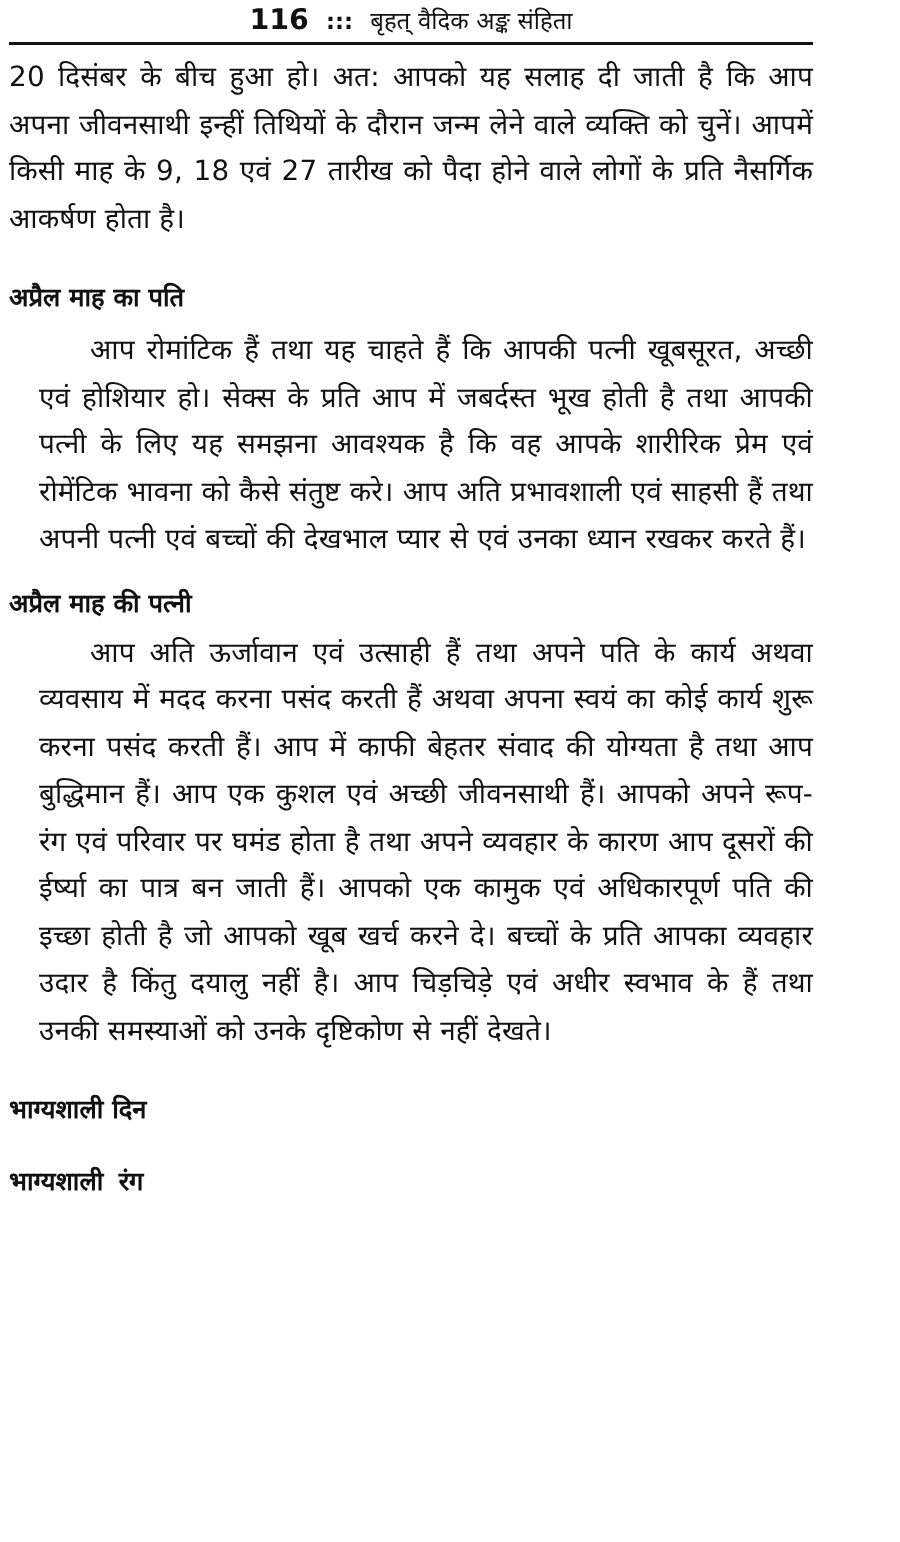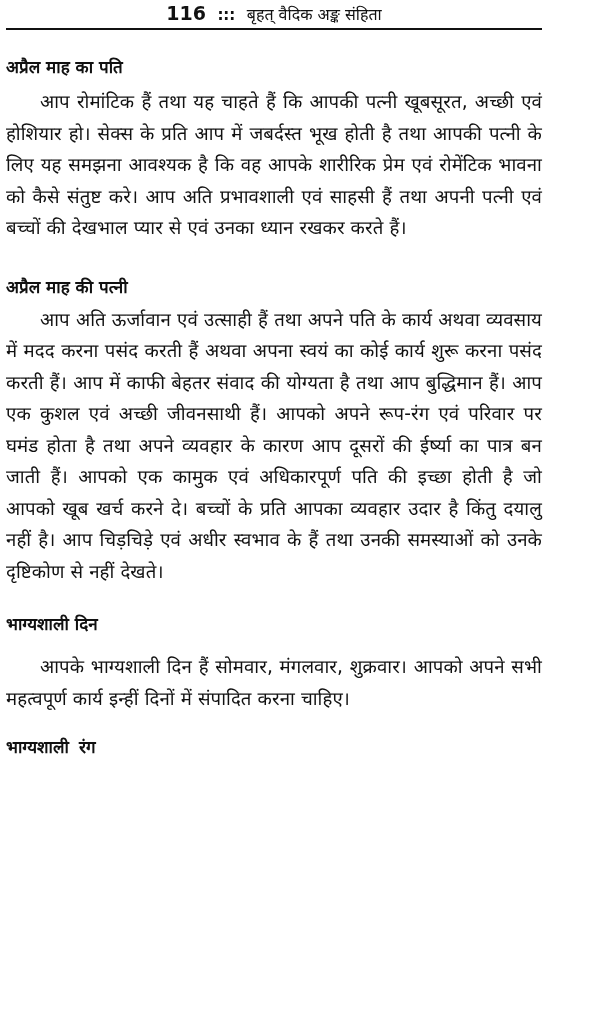--- a/index.html
+++ b/index.html
@@ -50,52 +50,53 @@
     .para {
       margin: 0;
       font-size: 18.6px;
       line-height: 31.5px;
       text-align: justify;
       text-align-last: left;
       letter-spacing: 0.1px;
     }
     .para.indent {
       text-indent: 34px;
+      margin-left: 20px;
     }
     .para.first {
       margin-top: 6px;
     }
     .heading {
       margin: 0;
       font-weight: bold;
       font-size: 17px;
       line-height: 30px;
     }
     .h1 { margin-top: 22px; margin-bottom: 4px; }
-    .h2 { margin-top: 28px; margin-bottom: 2px; }
+    .h2 { margin-top: 12px; margin-bottom: 2px; }
     .h3 { margin-top: 22px; margin-bottom: 12px; }
     .h4 { margin-top: 20px; margin-bottom: 2px; font-family: Liberation Mono, monospace; }
   </style>
 </head>
 <body>
 
 <div class="page">
 
   <div class="running-header">
     <span class="page-num">116</span>
     <span class="sep">:::</span>
     <span class="book-title">बृहत् वैदिक अङ्क संहिता</span>
   </div>
   <div class="header-rule"></div>
 
+  <p class="para first">20 दिसंबर के बीच हुआ हो। अत: आपको यह सलाह दी जाती है कि आप अपना जीवनसाथी इन्हीं तिथियों के दौरान जन्म लेने वाले व्यक्ति को चुनें। आपमें किसी माह के 9, 18 एवं 27 तारीख को पैदा होने वाले लोगों के प्रति नैसर्गिक आकर्षण होता है।</p>
 
   <h2 class="heading h1">अप्रैल माह का पति</h2>
   <p class="para indent">आप रोमांटिक हैं तथा यह चाहते हैं कि आपकी पत्नी खूबसूरत, अच्छी एवं होशियार हो। सेक्स के प्रति आप में जबर्दस्त भूख होती है तथा आपकी पत्नी के लिए यह समझना आवश्यक है कि वह आपके शारीरिक प्रेम एवं रोमेंटिक भावना को कैसे संतुष्ट करे। आप अति प्रभावशाली एवं साहसी हैं तथा अपनी पत्नी एवं बच्चों की देखभाल प्यार से एवं उनका ध्यान रखकर करते हैं।</p>
 
   <h2 class="heading h2">अप्रैल माह की पत्नी</h2>
   <p class="para indent">आप अति ऊर्जावान एवं उत्साही हैं तथा अपने पति के कार्य अथवा व्यवसाय में मदद करना पसंद करती हैं अथवा अपना स्वयं का कोई कार्य शुरू करना पसंद करती हैं। आप में काफी बेहतर संवाद की योग्यता है तथा आप बुद्धिमान हैं। आप एक कुशल एवं अच्छी जीवनसाथी हैं। आपको अपने रूप-रंग एवं परिवार पर घमंड होता है तथा अपने व्यवहार के कारण आप दूसरों की ईर्ष्या का पात्र बन जाती हैं। आपको एक कामुक एवं अधिकारपूर्ण पति की इच्छा होती है जो आपको खूब खर्च करने दे। बच्चों के प्रति आपका व्यवहार उदार है किंतु दयालु नहीं है। आप चिड़चिड़े एवं अधीर स्वभाव के हैं तथा उनकी समस्याओं को उनके दृष्टिकोण से नहीं देखते।</p>
 
   <h2 class="heading h3">भाग्यशाली दिन</h2>
-  <p class="para indent">आपके भाग्यशाली दिन हैं सोमवार, मंगलवार, शुक्रवार। आपको अपने सभी महत्वपूर्ण कार्य इन्हीं दिनों में संपादित करना चाहिए।</p>
 
   <h2 class="heading h4">भाग्यशाली रंग</h2>
 
 </div>
 
 </body></html>

